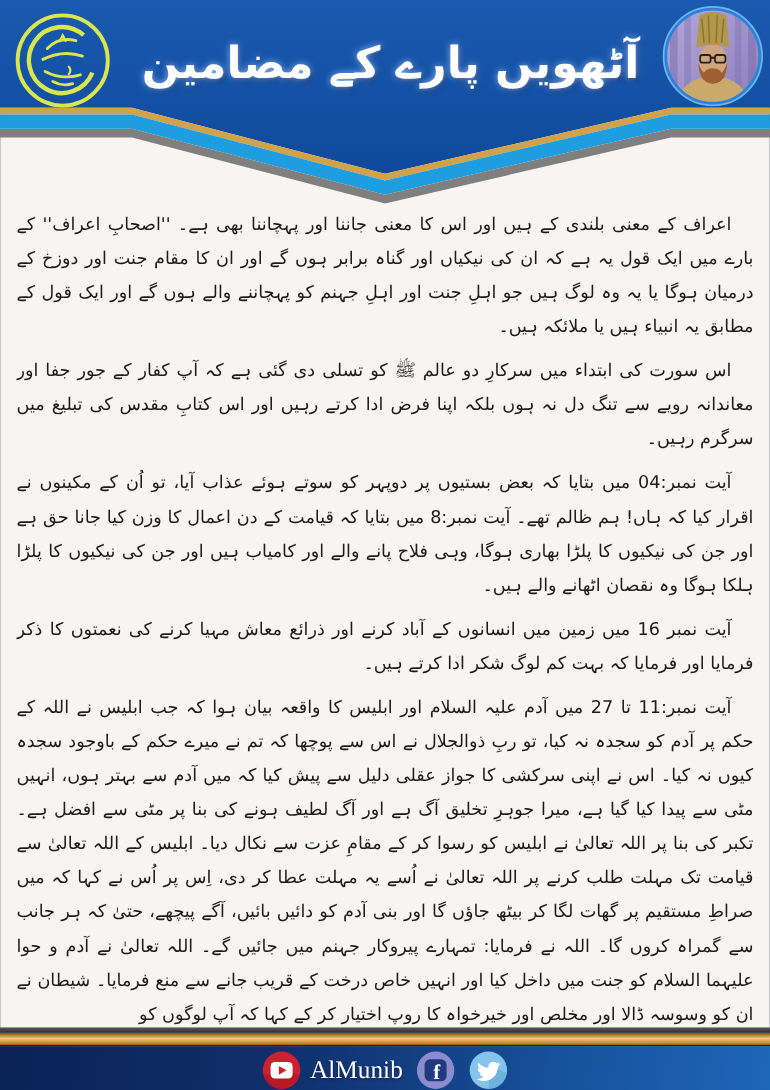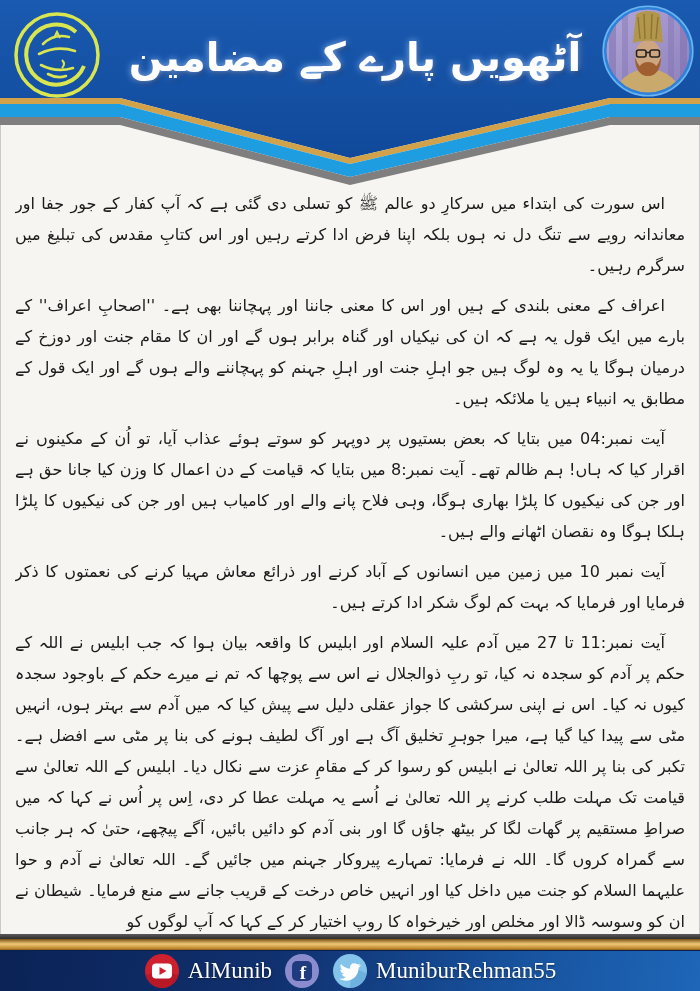--- a/index.html
+++ b/index.html
@@ -31,21 +31,21 @@
     overflow:hidden;direction:rtl;
     color:#1b1b1b;font-size:16px;line-height:31px;
     text-align:justify;
   }
   .content p{margin:0 0 9px 0;text-indent:20px;}
   
   .footer{position:absolute;left:0;right:0;bottom:0;}
   .footer-line{height:5px;background:linear-gradient(#5a5a5a,#2e2e2e);}
   .footer-gold{height:11px;background:linear-gradient(#7a5014,#eec878 45%,#c08a30 85%,#8a5f1c);}
   .footer-blue{
-    height:40px;display:flex;align-items:center;justify-content:center;gap:12px;
+    height:40px;display:flex;align-items:flex-end;justify-content:center;gap:12px;
     background:linear-gradient(97deg,#0b2356 0%,#10306e 38%,#17519c 72%,#1e66b8 100%);
     border-top:1px solid #0a1f4e;
   }
   .social{display:flex;align-items:center;gap:8px;}
   .social .handle{
     color:#ffffff;font-family:"Liberation Serif",serif;font-size:23px;
     text-shadow:0 1px 2px rgba(0,0,0,.5);white-space:nowrap;
   }
   .icon{display:block;}
 </style>
@@ -111,24 +111,24 @@
       <rect x="34.5" y="45" width="9.5" height="7" rx="2" fill="none" stroke="#222222" stroke-width="1.6"></rect>
       <rect x="48" y="45" width="9.5" height="7" rx="2" fill="none" stroke="#222222" stroke-width="1.6"></rect>
       <line x1="44" y1="47.5" x2="48" y2="47.5" stroke="#222222" stroke-width="1.6"></line>
     </g>
     <circle cx="46" cy="46" r="43" fill="none" stroke="#2f80d8" stroke-width="3"></circle>
     <circle cx="46" cy="46" r="44.8" fill="none" stroke="#69b6f2" stroke-width="1.6"></circle>
   </svg>
 
 
   <div class="content">
+    <p>اعراف کے معنی بلندی کے ہیں اور اس کا معنی جاننا اور پہچاننا بھی ہے۔ ''اصحابِ اعراف'' کے بارے میں ایک قول یہ ہے کہ ان کی نیکیاں اور گناہ برابر ہوں گے اور ان کا مقام جنت اور دوزخ کے درمیان ہوگا یا یہ وہ لوگ ہیں جو اہلِ جنت اور اہلِ جہنم کو پہچاننے والے ہوں گے اور ایک قول کے مطابق یہ انبیاء ہیں یا ملائکہ ہیں۔</p>
     <p>اس سورت کی ابتداء میں سرکارِ دو عالم ﷺ کو تسلی دی گئی ہے کہ آپ کفار کے جور جفا اور معاندانہ رویے سے تنگ دل نہ ہوں بلکہ اپنا فرض ادا کرتے رہیں اور اس کتابِ مقدس کی تبلیغ میں سرگرم رہیں۔</p>
-    <p>اعراف کے معنی بلندی کے ہیں اور اس کا معنی جاننا اور پہچاننا بھی ہے۔ ''اصحابِ اعراف'' کے بارے میں ایک قول یہ ہے کہ ان کی نیکیاں اور گناہ برابر ہوں گے اور ان کا مقام جنت اور دوزخ کے درمیان ہوگا یا یہ وہ لوگ ہیں جو اہلِ جنت اور اہلِ جہنم کو پہچاننے والے ہوں گے اور ایک قول کے مطابق یہ انبیاء ہیں یا ملائکہ ہیں۔</p>
     <p>آیت نمبر:04 میں بتایا کہ بعض بستیوں پر دوپہر کو سوتے ہوئے عذاب آیا، تو اُن کے مکینوں نے اقرار کیا کہ ہاں! ہم ظالم تھے۔ آیت نمبر:8 میں بتایا کہ قیامت کے دن اعمال کا وزن کیا جانا حق ہے اور جن کی نیکیوں کا پلڑا بھاری ہوگا، وہی فلاح پانے والے اور کامیاب ہیں اور جن کی نیکیوں کا پلڑا ہلکا ہوگا وہ نقصان اٹھانے والے ہیں۔</p>
-    <p>آیت نمبر 10 میں زمین میں انسانوں کے آباد کرنے اور ذرائع معاش مہیا کرنے کی نعمتوں کا ذکر فرمایا اور فرمایا کہ بہت کم لوگ شکر ادا کرتے ہیں۔</p>
+    <p>آیت نمبر 16 میں زمین میں انسانوں کے آباد کرنے اور ذرائع معاش مہیا کرنے کی نعمتوں کا ذکر فرمایا اور فرمایا کہ بہت کم لوگ شکر ادا کرتے ہیں۔</p>
     <p>آیت نمبر:11 تا 27 میں آدم علیہ السلام اور ابلیس کا واقعہ بیان ہوا کہ جب ابلیس نے اللہ کے حکم پر آدم کو سجدہ نہ کیا، تو ربِ ذوالجلال نے اس سے پوچھا کہ تم نے میرے حکم کے باوجود سجدہ کیوں نہ کیا۔ اس نے اپنی سرکشی کا جواز عقلی دلیل سے پیش کیا کہ میں آدم سے بہتر ہوں، انہیں مٹی سے پیدا کیا گیا ہے، میرا جوہرِ تخلیق آگ ہے اور آگ لطیف ہونے کی بنا پر مٹی سے افضل ہے۔ تکبر کی بنا پر اللہ تعالیٰ نے ابلیس کو رسوا کر کے مقامِ عزت سے نکال دیا۔ ابلیس کے اللہ تعالیٰ سے قیامت تک مہلت طلب کرنے پر اللہ تعالیٰ نے اُسے یہ مہلت عطا کر دی، اِس پر اُس نے کہا کہ میں صراطِ مستقیم پر گھات لگا کر بیٹھ جاؤں گا اور بنی آدم کو دائیں بائیں، آگے پیچھے، حتیٰ کہ ہر جانب سے گمراہ کروں گا۔ اللہ نے فرمایا: تمہارے پیروکار جہنم میں جائیں گے۔ اللہ تعالیٰ نے آدم و حوا علیہما السلام کو جنت میں داخل کیا اور انہیں خاص درخت کے قریب جانے سے منع فرمایا۔ شیطان نے ان کو وسوسہ ڈالا اور مخلص اور خیرخواہ کا روپ اختیار کر کے کہا کہ آپ لوگوں کو</p>
   </div>
 
   <div class="footer">
     <div class="footer-line"></div>
     <div class="footer-gold"></div>
     <div class="footer-blue">
 
       <div class="social">
         <svg class="icon" width="36" height="36" viewBox="0 0 36 36">
@@ -149,19 +149,18 @@
       </div>
 
       <div class="social">
         <svg class="icon" width="36" height="36" viewBox="0 0 36 36">
           <circle cx="18" cy="18" r="17" fill="#85c4ea"></circle>
           <path d="M18 35 A17 17 0 0 0 34.8 20.5 L20 14 Z" fill="#5ea6d6" opacity=".6"></path>
           <g transform="translate(6.5,7.5) scale(0.95)">
             <path fill="#ffffff" d="M23.4 4.8c-.8.4-1.7.6-2.6.8.9-.6 1.6-1.5 2-2.5-.9.5-1.9.9-2.9 1.1A4.6 4.6 0 0 0 16.6 3c-2.5 0-4.6 2-4.6 4.6 0 .4 0 .7.1 1A13 13 0 0 1 2.7 3.8a4.6 4.6 0 0 0-.6 2.3c0 1.6.8 3 2 3.8-.7 0-1.5-.2-2.1-.5v.1c0 2.2 1.6 4.1 3.7 4.5-.4.1-.8.2-1.2.2-.3 0-.6 0-.9-.1.6 1.8 2.3 3.2 4.3 3.2a9.2 9.2 0 0 1-5.7 2H1c2 1.3 4.5 2 7 2 8.5 0 13.1-7 13.1-13.1v-.6c.9-.6 1.7-1.4 2.3-2.3z"></path>
           </g>
         </svg>
-        <span class="handle">MuniburRehman55</span>
       </div>
 
     </div>
   </div>
 
 </div>
 
 </body></html>

